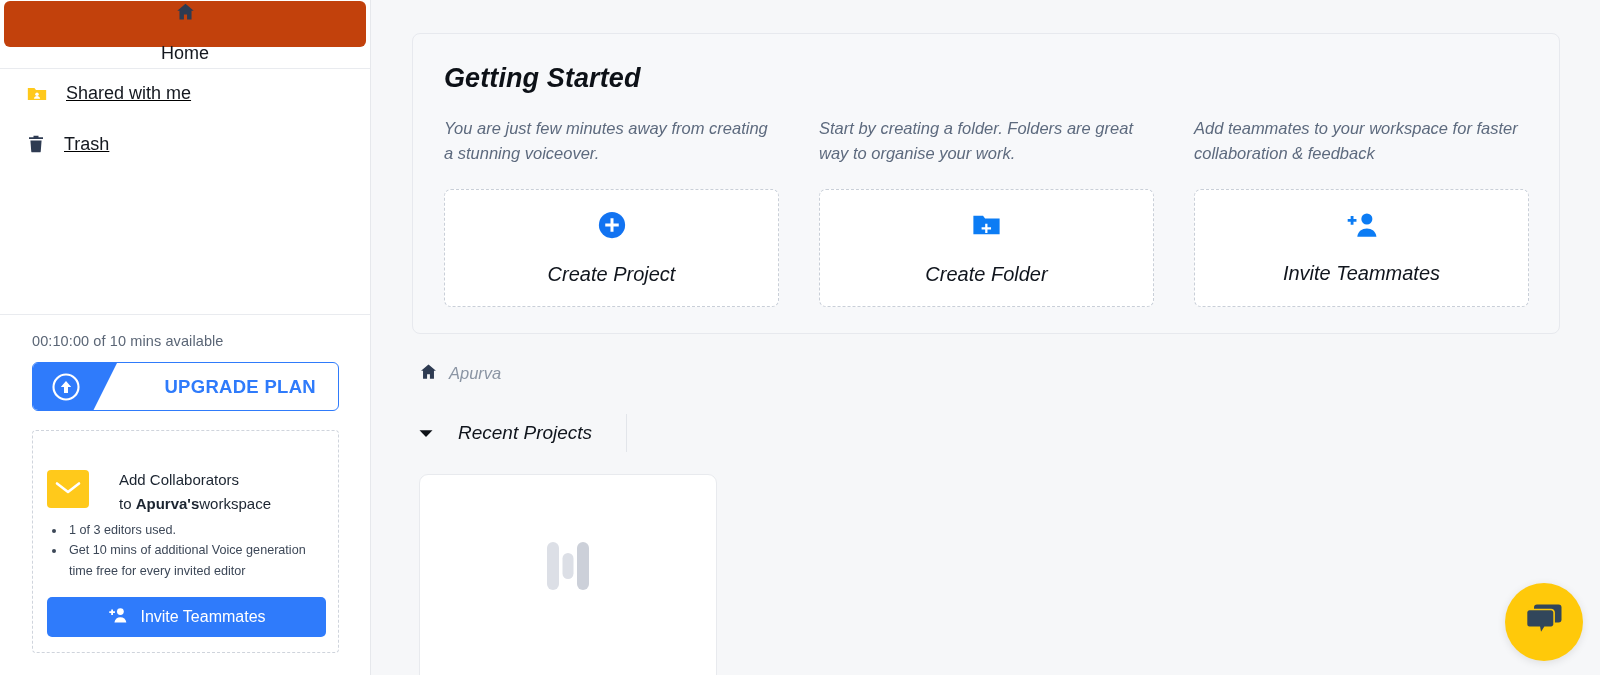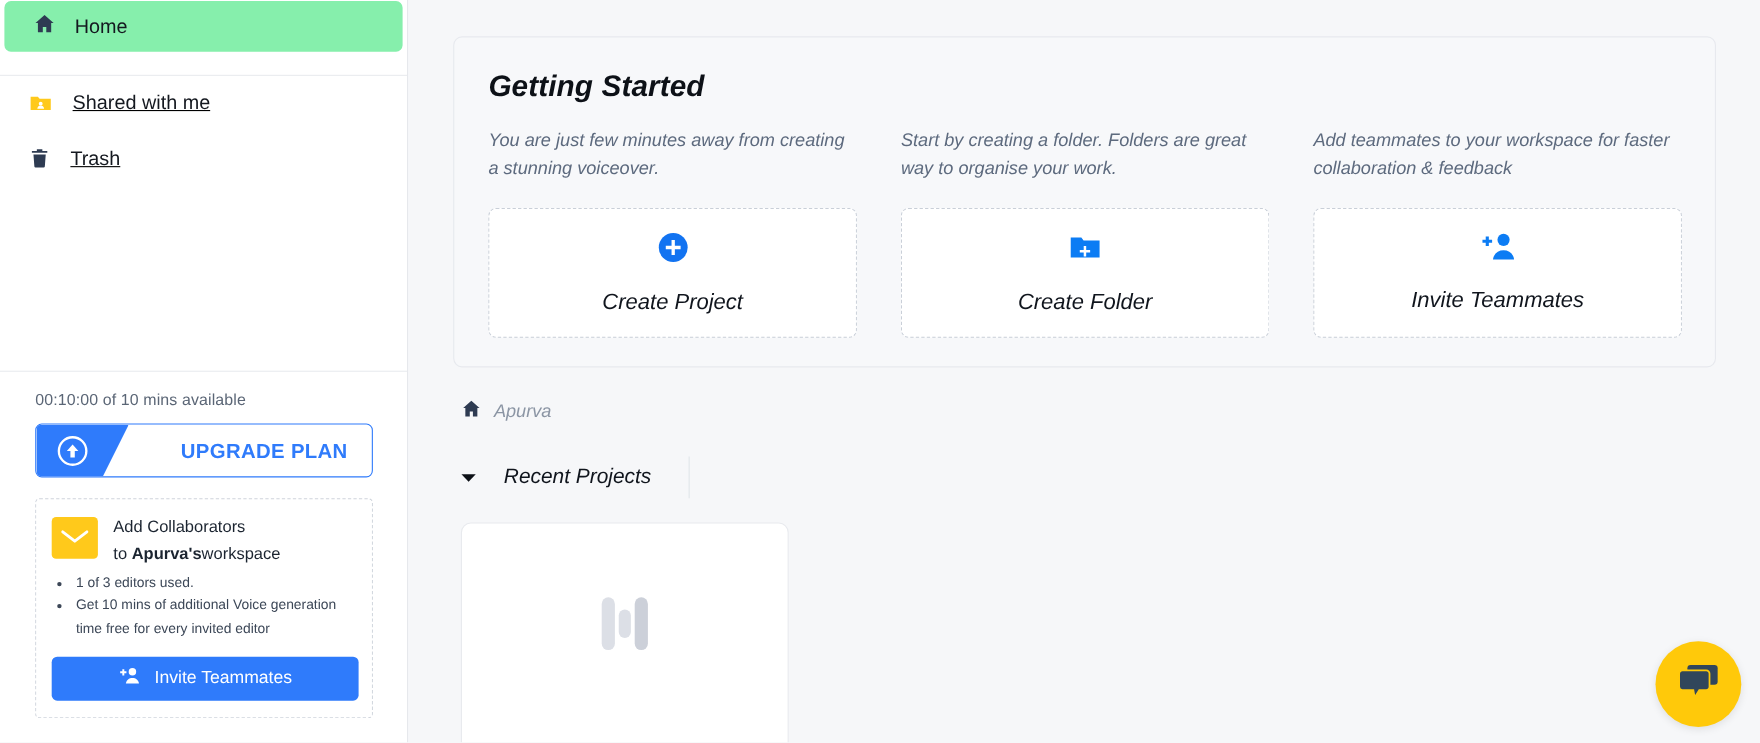--- a/index.html
+++ b/index.html
@@ -17,23 +17,24 @@
     background: #ffffff;
     border-right: 1px solid #e6e8ec;
     display: flex; flex-direction: column;
     position: relative;
   }
   .nav-top { padding: 0; }
   .home-item {
     display: flex; align-items: center; gap: 17px;
     height: 46px; margin: 1px 4px 0 4px;
     padding: 0 26px;
-    background: #86efac;
+    background: #c2410c;
     border-radius: 6px;
     cursor: pointer;
+    flex-direction: column;
   }
   .home-item .label { font-size: 18px; color: #14181f; }
   .nav-divider { height: 1px; background: #e9ebef; margin-top: 21px; }
 
   .nav-list { padding: 14px 0 0 0; }
   .nav-item {
     display: flex; align-items: flex-start; gap: 18px;
     height: 51px; padding: 0 26px;
     cursor: pointer;
     text-decoration: underline;
@@ -76,21 +77,21 @@
     letter-spacing: .3px;
   }
 
   .collab-card {
     margin: 19px 32px 0 32px;
     width: 307px;
     border: 1px dashed #cfd4dc;
     border-radius: 4px;
     padding: 14px 14px 15px 14px;
   }
-  .collab-head { display: flex; gap: 14px; align-items: flex-start; }
+  .collab-head { display: flex; gap: 30px; align-items: flex-start; margin-top: 23px; }
   .collab-mail {
     flex: 0 0 auto;
     width: 42px; height: 38px; border-radius: 4px;
     background: #ffc91b;
     display: flex; align-items: center; justify-content: center;
     margin-top: 2px;
   }
   .collab-text { padding-top: 1px; }
   .collab-line1 { font-size: 15px; color: #1b2430; line-height: 1.5; }
   .collab-line2 { font-size: 15px; color: #1b2430; line-height: 1.55; }

